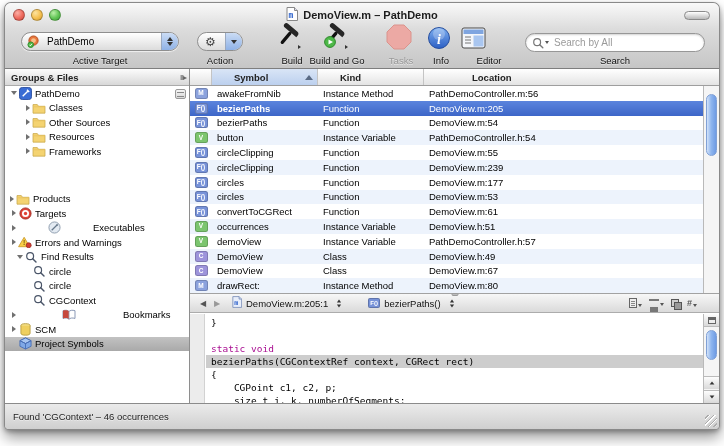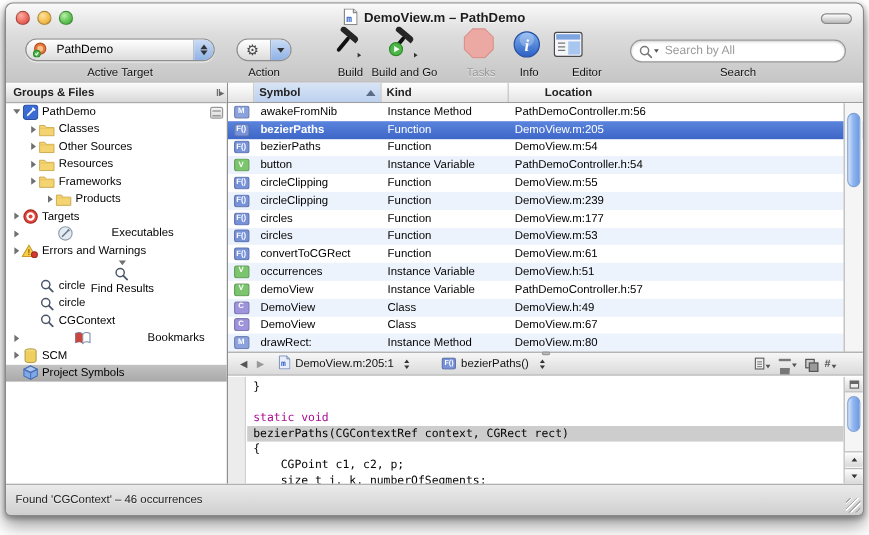--- a/index.html
+++ b/index.html
@@ -51,21 +51,21 @@
   .sb-item{height:14.5px;display:flex;align-items:center;font-size:9.5px;color:#000;white-space:nowrap;}
   .sb-item.selected{background:linear-gradient(#C2C2C2,#A9A9A9);}
   .disc{width:9px;flex:none;display:flex;justify-content:center;}
   .disc .tri.right{border-left:4px solid #707070;border-top:3px solid transparent;border-bottom:3px solid transparent;border-right:none;}
   .disc .tri.exp{border-top:4px solid #707070;border-left:3px solid transparent;border-right:3px solid transparent;border-bottom:none;}
   .sb-icon{width:14px;height:14px;flex:none;margin-right:3px;display:flex;align-items:center;justify-content:center;}
   .sb-icon svg{display:block;}
   
   .rightpane{flex:1;position:relative;background:#fff;}
   .thead{height:17px;display:flex;background:linear-gradient(#FFFFFF,#E4E4E4);border-bottom:1px solid #9E9E9E;font-size:9.5px;font-weight:bold;color:#222;}
-  .th{display:flex;align-items:center;padding-left:4px;border-right:1px solid #C4C4C4;}
+  .th{display:flex;align-items:center;padding-left:22px;border-right:1px solid #C4C4C4;}
   .th.badge-col{width:22px;padding-left:0;}
   .th.sym{width:106px;background:linear-gradient(#D9E5F6,#BCD0EE);justify-content:space-between;padding-right:4px;}
   .th.kind{width:106px;}
   .th.loc{flex:1;border-right:none;margin-left:26px;}
   .sort-arrow{width:0;height:0;border-left:4px solid transparent;border-right:4px solid transparent;border-bottom:5px solid #5A6B85;}
   .trows{position:absolute;left:0;right:0;top:17px;height:207px;overflow:hidden;background:#fff;}
   .trow{height:14.8px;display:flex;align-items:center;font-size:9.5px;color:#000;}
   .trow:nth-child(even){background:#EDF3FC;}
   .trow.selected{background:linear-gradient(#5B84DD,#3D66C8);color:#fff;}
   .td{padding-left:5px;white-space:nowrap;overflow:hidden;}
@@ -301,21 +301,21 @@
               <span class="tri right"></span>
             </span>
             <span class="sb-icon">
               <svg width="14" height="12" viewBox="0 0 16 14">
                 <path d="M1 3 h5 l1.5 2 H15 v8 H1z" fill="#F4D371" stroke="#C9A84C" stroke-width="0.9"></path>
                 <path d="M1 5.6 H15" stroke="#E8C25E"></path>
               </svg>
             </span>
             <span>Frameworks</span>
           </div>
-          <div class="sb-item" style="padding-left: 32px;">
+          <div class="sb-item" style="padding-left: 2px; margin-top: 33px;">
             <span class="disc">
               <span class="tri right"></span>
             </span>
             <span class="sb-icon">
               <svg width="14" height="12" viewBox="0 0 16 14">
                 <path d="M1 3 h5 l1.5 2 H15 v8 H1z" fill="#F4D371" stroke="#C9A84C" stroke-width="0.9"></path>
                 <path d="M1 5.6 H15" stroke="#E8C25E"></path>
               </svg>
             </span>
             <span>Products</span>
@@ -351,21 +351,21 @@
             </span>
             <span class="sb-icon">
               <svg width="14" height="12" viewBox="0 0 16 14">
                 <path d="M7 1.5 L13.5 12.5 H0.5 z" fill="#F8CE46" stroke="#C9992B"></path>
                 <text x="7" y="11" text-anchor="middle" font-size="8" font-weight="bold" fill="#7A5B10">!</text>
                 <circle cx="12.3" cy="10.8" r="2.9" fill="#D23B31" stroke="#9E2A22"></circle>
               </svg>
             </span>
             <span>Errors and Warnings</span>
           </div>
-          <div class="sb-item" style="padding-left: 10px; flex-direction: column;">
+          <div class="sb-item" style="padding-left: 10px;">
             <span class="disc">
               <span class="tri exp"></span>
             </span>
             <span class="sb-icon">
               <svg width="12" height="12" viewBox="0 0 14 14">
                 <circle cx="6" cy="6" r="4" fill="none" stroke="#4A5568" stroke-width="1.4"></circle>
                 <path d="M9 9 L12.8 12.8" stroke="#4A5568" stroke-width="1.7" stroke-linecap="round"></path>
               </svg>
             </span>
             <span>Find Results</span>

